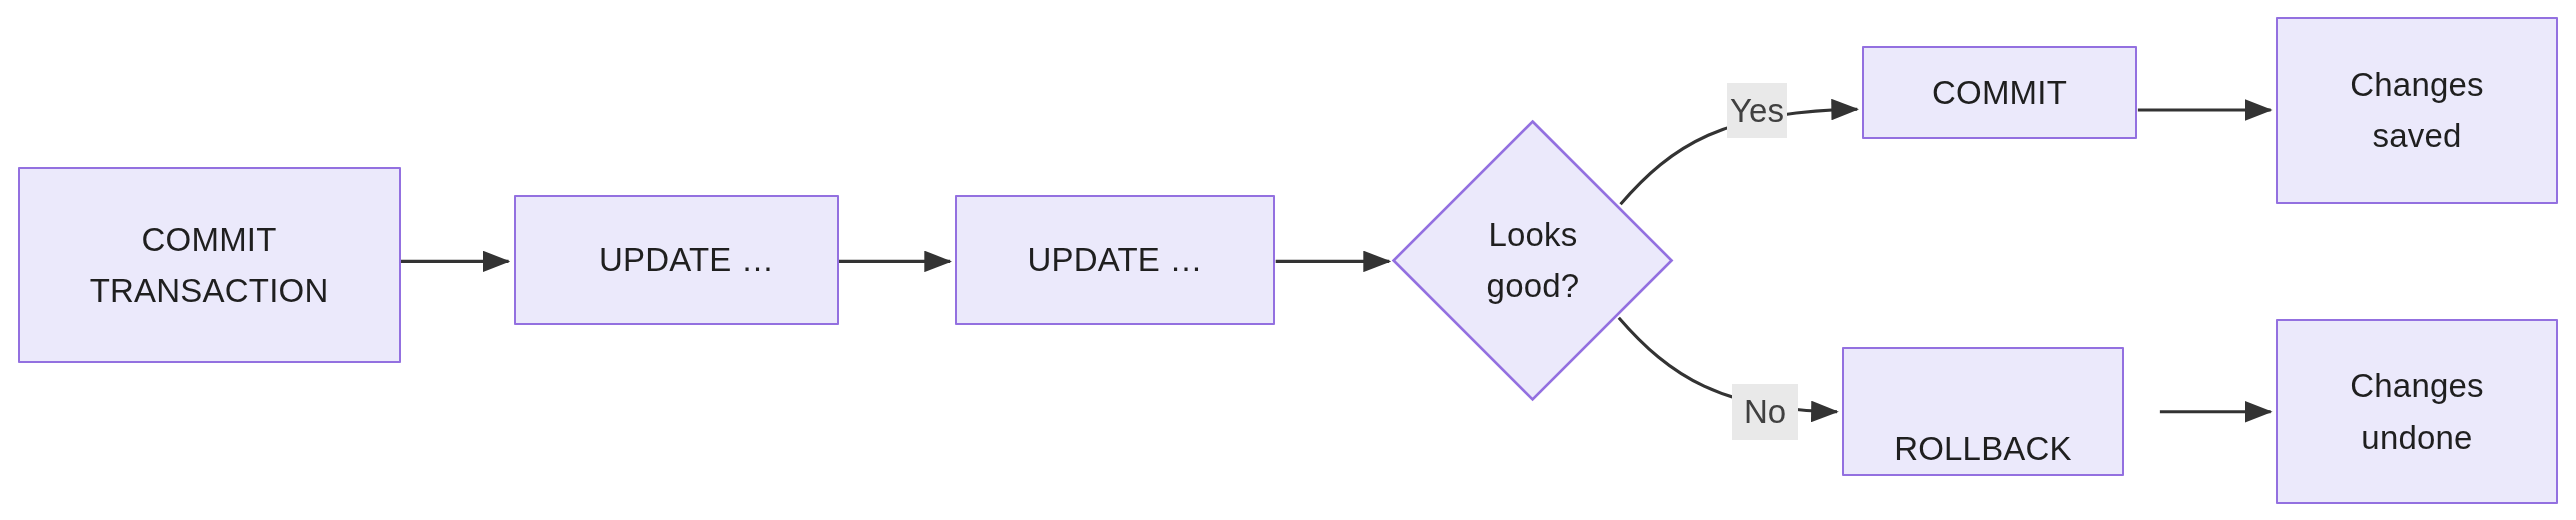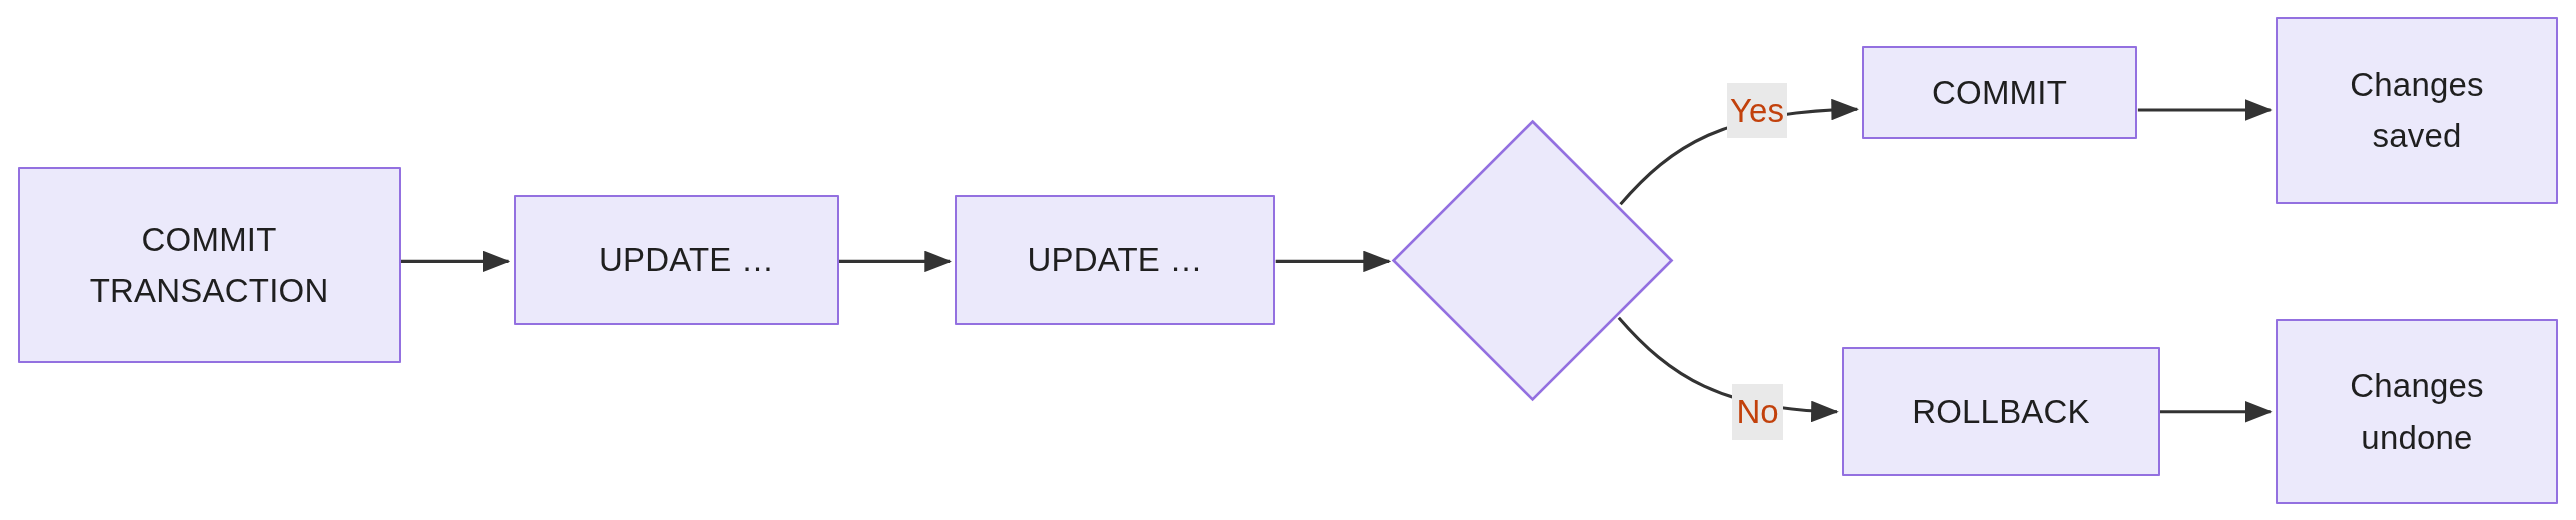--- a/index.html
+++ b/index.html
@@ -49,21 +49,21 @@
     background: transparent;
     border: none;
   }
   .edge-label {
     position: absolute;
     box-sizing: border-box;
     display: flex;
     align-items: center;
     justify-content: center;
     background: #e9e9e9;
-    color: #c2410c;
+    color: #404040;
     font-size: 33px;
     line-height: 1.2;
     z-index: 4;
     padding: 0 3.5px;
   }
 </style>
 </head>
 <body>
 
 <div id="canvas">
@@ -98,41 +98,45 @@
   </div>
 
   <div class="node rect" style="left:514px; top:195px; width:325px; height:130px;padding-left:20px;">
     <span>UPDATE …</span>
   </div>
 
   <div class="node rect" style="left:955px; top:195px; width:320px; height:130px;">
     <span>UPDATE …</span>
   </div>
 
+  <div class="node diamond-label" style="left:1394px; top:121px; width:278px; height:278px;">
+    <span>Looks
+good?</span>
+  </div>
 
   <div class="node rect" style="left:1862px; top:46px; width:275px; height:93px;">
     <span>COMMIT</span>
   </div>
 
   <div class="node rect" style="left:2276px; top:16.7px; width:282px; height:187px;">
     <span>Changes
 saved</span>
   </div>
 
-  <div class="node rect" style="left:1842px; top:347px; width:318px; height:129px;">
+  <div class="node rect" style="left:1842px; top:347px; width:282px; height:129px;align-items:flex-end;">
     <span>ROLLBACK</span>
   </div>
 
   <div class="node rect" style="left:2276px; top:319px; width:282px; height:185px;">
     <span>Changes
 undone</span>
   </div>
 
   <div class="edge-label" style="left:1727px; top:83px; width:60px; height:55px;">
     <span>Yes</span>
   </div>
 
-  <div class="edge-label" style="left:1732px; top:384px; width:51px; height:56px;">
+  <div class="edge-label" style="left:1732px; top:384px; width:66px; height:56px;">
     <span>No</span>
   </div>
 
 </div>
 
 
 </body></html>

